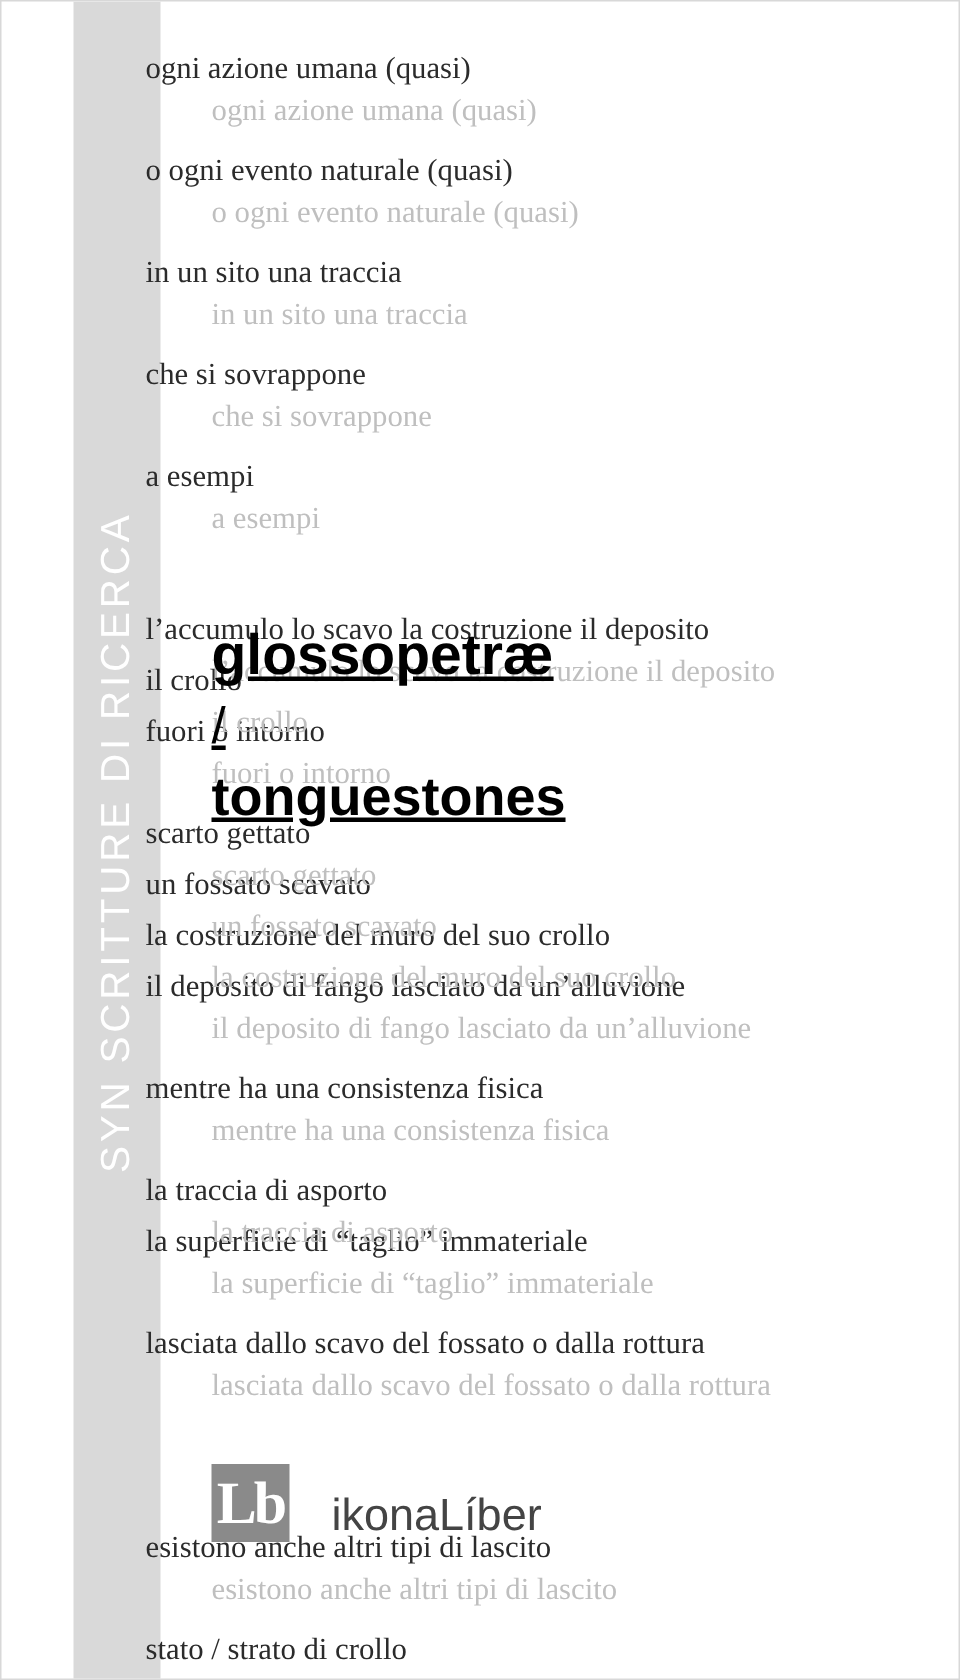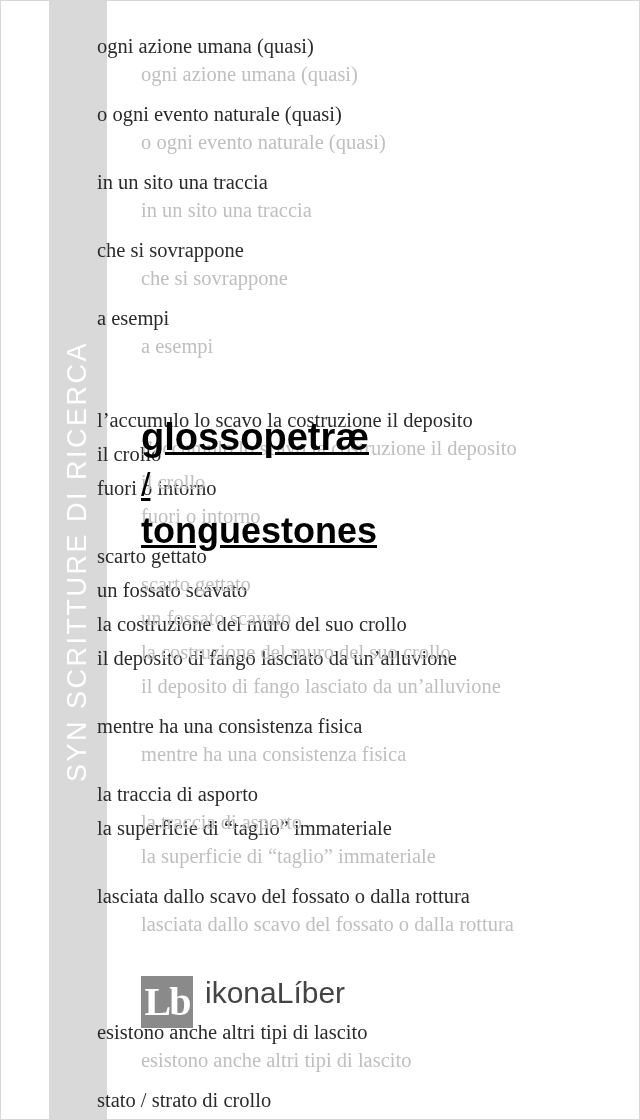--- a/index.html
+++ b/index.html
@@ -105,37 +105,37 @@
     font-size: 36px;
     line-height: 48px;
   }
 
   
   .publisher {
     position: absolute;
     left: 140px;
     top: 975px;
     display: flex;
-    align-items: flex-start;
+    align-items: flex-end;
   }
   .logo-mark {
     position: relative;
     width: 52px;
     height: 52px;
     background: #8a8a8a;
     color: #ffffff;
     font-family: "Liberation Serif", serif;
     font-weight: bold;
     font-size: 40px;
     line-height: 52px;
     text-align: center;
     letter-spacing: -2px;
   }
   .publisher-name {
-    margin-left: 12px;
+    margin-left: 28px;
     font-size: 30px;
     color: #444444;
     font-family: "Liberation Sans", sans-serif;
   }
 </style>
 </head>
 <body>
 
 <div id="cover">
 

